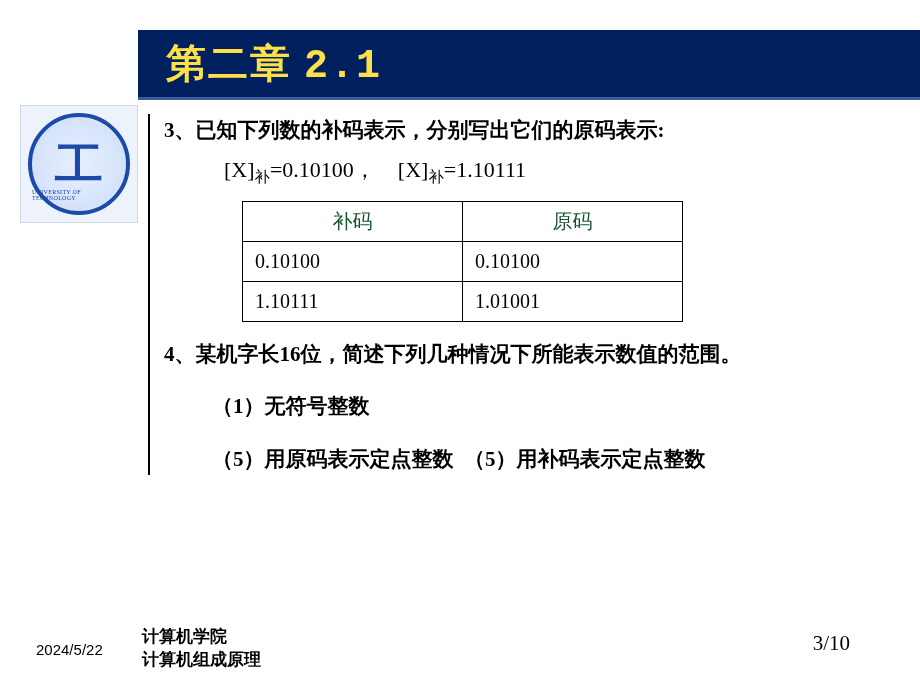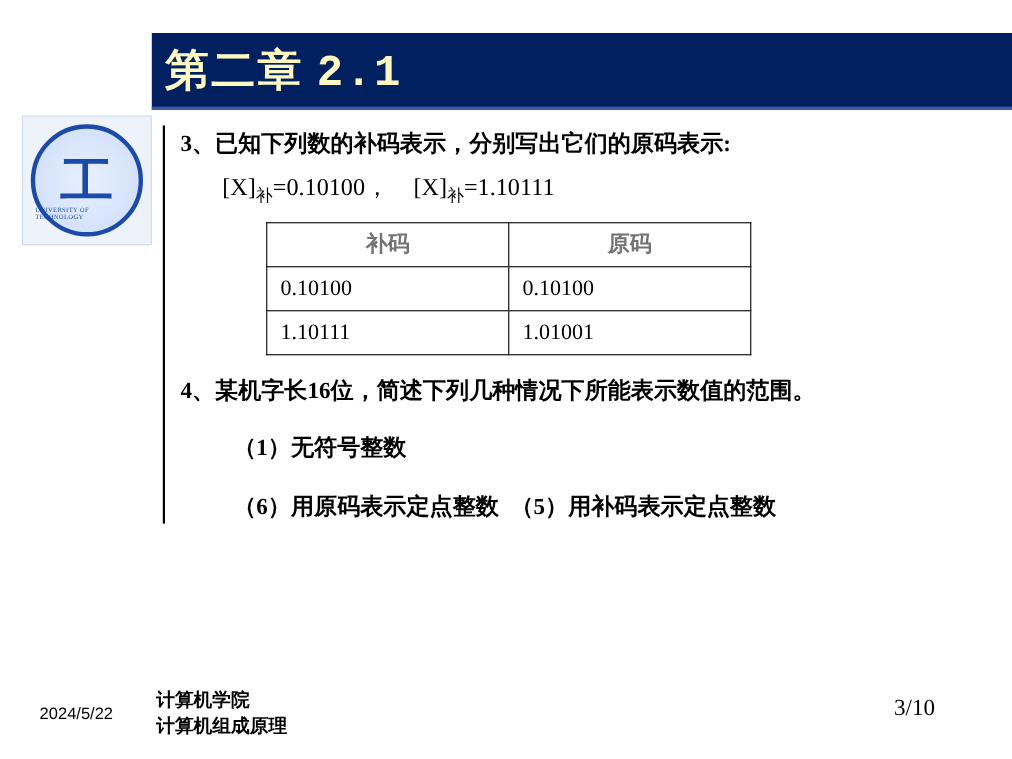--- a/index.html
+++ b/index.html
@@ -17,25 +17,26 @@
     height: 70px;
     margin-top: 30px;
     margin-left: 138px;
     width: 782px;
     border-bottom: 3px solid #3b5aa0;
     padding-left: 12px;
     display: flex;
     align-items: center;
   }
   .title-text {
-    color: #fef9c3;
+    color: #fde047;
     font-size: 40px;
     font-weight: bold;
     font-family: "KaiTi", "楷体", serif;
     letter-spacing: 2px;
+    margin-left: 16px;
   }
   .title-num {
     font-family: "Courier New", monospace;
     font-weight: bold;
   }
   .logo-box {
     position: absolute;
     left: 20px;
     top: 105px;
     width: 118px;
@@ -75,34 +76,34 @@
     position: absolute;
     left: 148px;
     top: 114px;
     width: 740px;
     border-left: 2px solid #000;
     padding-left: 14px;
     font-size: 21px;
     line-height: 1.55;
   }
   .q3-head { font-weight: bold; }
-  .q3-sub { margin-left: 38px; margin-top: 6px; font-family: "Times New Roman", serif; font-size: 22px; }
+  .q3-sub { margin-left: 60px; margin-top: 6px; font-family: "Times New Roman", serif; font-size: 22px; }
   .tbl {
     border-collapse: collapse;
     margin-left: 78px;
     margin-top: 12px;
   }
   .tbl th, .tbl td {
     border: 1.5px solid #000;
     padding: 4px 12px;
     font-size: 20px;
   }
   .tbl th {
-    color: #737373;
-    font-weight: bold;
+    color: #14532d;
+    font-weight: normal;
     text-align: center;
     width: 220px;
   }
   .tbl td {
     font-family: "Times New Roman", serif;
     width: 220px;
   }
   .q4 { margin-top: 16px; font-weight: bold; }
   .q4-sub { margin-left: 48px; font-weight: bold; margin-top: 20px; }
   .answer-block {
@@ -188,21 +189,21 @@
       <td>1.01001</td>
     </tr>
   </tbody>
     </table>
 
   <div class="q4">
     <span style="font-family:'Times New Roman',serif">4</span><span>、</span><span>某机字长16位，简述下列几种情况下所能表示数值的范围。</span>
   </div>
   <div class="q4-sub">（1）无符号整数</div>
   <div class="q4-sub">
-    <span>（6）用原码表示定点整数</span>&nbsp;&nbsp;<span>（5）用补码表示定点整数</span>
+    <span>（5）用原码表示定点整数</span>&nbsp;&nbsp;<span>（5）用补码表示定点整数</span>
   </div>
 </div>
 
 <div class="answer-block">
 </div>
 
 <div class="footer-date">2024/5/22</div>
 <div class="footer-center">
   <div>计算机学院</div>
   <div>计算机组成原理</div>

